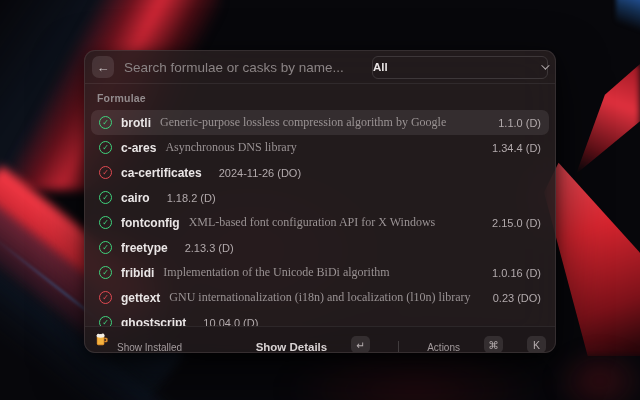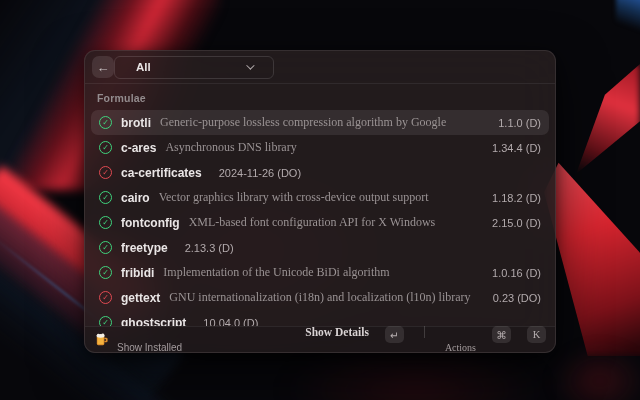--- a/index.html
+++ b/index.html
@@ -60,22 +60,22 @@
   .hdr { position:absolute; left:0; right:0; top:0; height:33px;
     display:flex; align-items:center; padding:0 7px;
     border-bottom:1px solid rgba(255,255,255,0.07); }
   .back-btn { width:22px; height:22px; border-radius:7px;
     background:rgba(255,255,255,0.10); color:#cfc9ca;
     display:flex; align-items:center; justify-content:center;
     font-size:13px; flex:0 0 auto; cursor:pointer; }
   .search-input { flex:1; margin-left:10px; background:transparent; border:none; outline:none;
     color:#e6e1e2; font-size:13.5px; font-family:"Liberation Sans", sans-serif; }
   .search-input::placeholder { color:#8b8485; }
-  .dropdown { width:160px; height:23px; border:1px solid rgba(255,255,255,0.13);
-    border-radius:6px; display:flex; align-items:center; padding:0 21px;
+  .dropdown { width:176px; height:23px; border:1px solid rgba(255,255,255,0.13);
+    border-radius:6px; display:flex; align-items:center; padding:0 0;
     color:#e9e5e5; font-size:11.5px; font-weight:700; cursor:pointer; flex:0 0 auto;text-align:center; }
   .dropdown .chev { margin-left:auto; width:6px; height:6px;
     border-right:1.6px solid #b3acad; border-bottom:1.6px solid #b3acad;
     transform:rotate(45deg) translateY(-2px); }
 
   
   .list { position:absolute; left:0; right:0; top:33px; bottom:26px;
     overflow:hidden; padding:0 6px; }
   .section-label { font-size:10.5px; font-weight:700; color:#938c8e;
     padding:8px 6px 6px 6px; letter-spacing:0.2px; }
@@ -93,21 +93,21 @@
     text-overflow:ellipsis; flex:1;font-family:Liberation Serif, serif; }
   .row .ver { font-size:11px; color:#b2aaac; white-space:nowrap; margin-left:8px; }
 
   
   .ftr { position:absolute; left:0; right:0; bottom:0; height:26px;
     display:flex; align-items:center; padding:0 9px;
     border-top:1px solid rgba(255,255,255,0.07);
     background:rgba(20,16,17,0.25); }
   .ftr-left { display:flex; align-items:center; gap:8px; }
   .ftr-label { font-size:10px; color:#a39b9d; cursor:pointer;margin-top:16px; }
-  .ftr-right { margin-left:auto; display:flex; align-items:flex-start; gap:16px;font-family:Liberation Serif, serif; }
+  .ftr-right { margin-left:auto; display:flex; align-items:flex-end; gap:24px; }
   .ftr-strong { font-size:11.5px; font-weight:700; color:#d9d3d4; cursor:pointer; }
   .key { min-width:19px; height:17px; padding:0 4px; border-radius:5px;
     background:rgba(255,255,255,0.10); color:#b6aeb0;
     display:flex; align-items:center; justify-content:center;
     font-size:10.5px; }
   .ftr-sep { width:1px; height:12px; background:rgba(255,255,255,0.16); margin:0 4px; }
   .beer { width:15px; height:15px; display:block; }
 </style>
 </head>
 <body>
@@ -126,20 +126,21 @@
   <div class="wp wp-bottom-glow"></div>
   <div class="wp wp-br-red"></div>
 </div>
 
 <div id="palette">
 
   <div class="hdr">
     <div class="back-btn">
       <span>←</span>
     </div>
+    <input class="search-input" type="text" placeholder="Search formulae or casks by name..." style="">
     <div class="dropdown">
       <span>All</span>
       <span class="chev"></span>
     </div>
   </div>
 
   <div class="list">
     <div class="section-label">Formulae</div>
 
     <div class="row selected">
@@ -155,21 +156,20 @@
       <span class="ver">1.34.4 (D)</span>
     </div>
     <div class="row">
       <span class="status-ico red">✓</span>
       <span class="name">ca-certificates</span>
       <span class="ver">2024-11-26 (DO)</span>
     </div>
     <div class="row">
       <span class="status-ico green">✓</span>
       <span class="name">cairo</span>
-      <span class="desc">Vector graphics library with cross-device output support</span>
       <span class="ver">1.18.2 (D)</span>
     </div>
     <div class="row">
       <span class="status-ico green">✓</span>
       <span class="name">fontconfig</span>
       <span class="desc">XML-based font configuration API for X Windows</span>
       <span class="ver">2.15.0 (D)</span>
     </div>
     <div class="row">
       <span class="status-ico green">✓</span>

